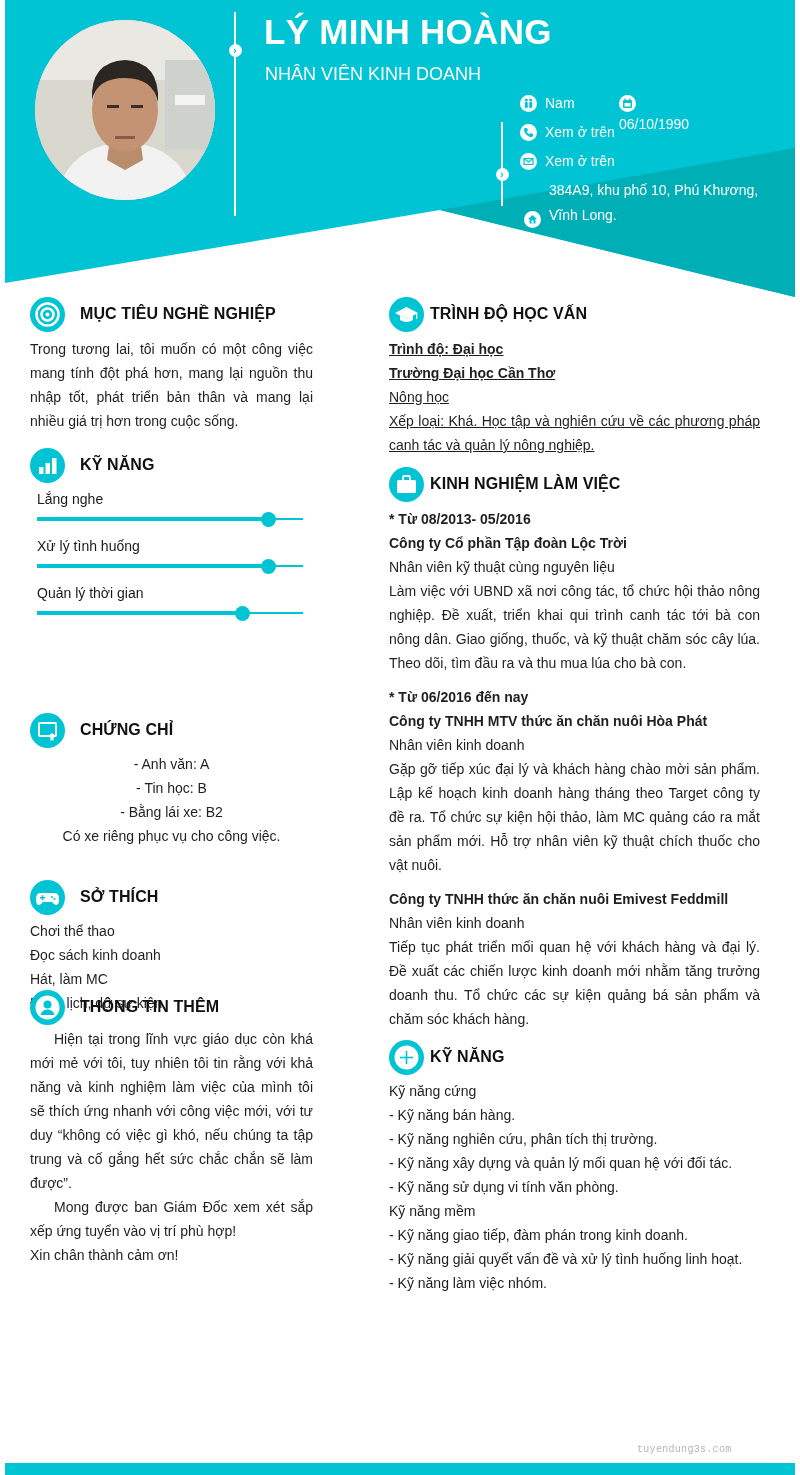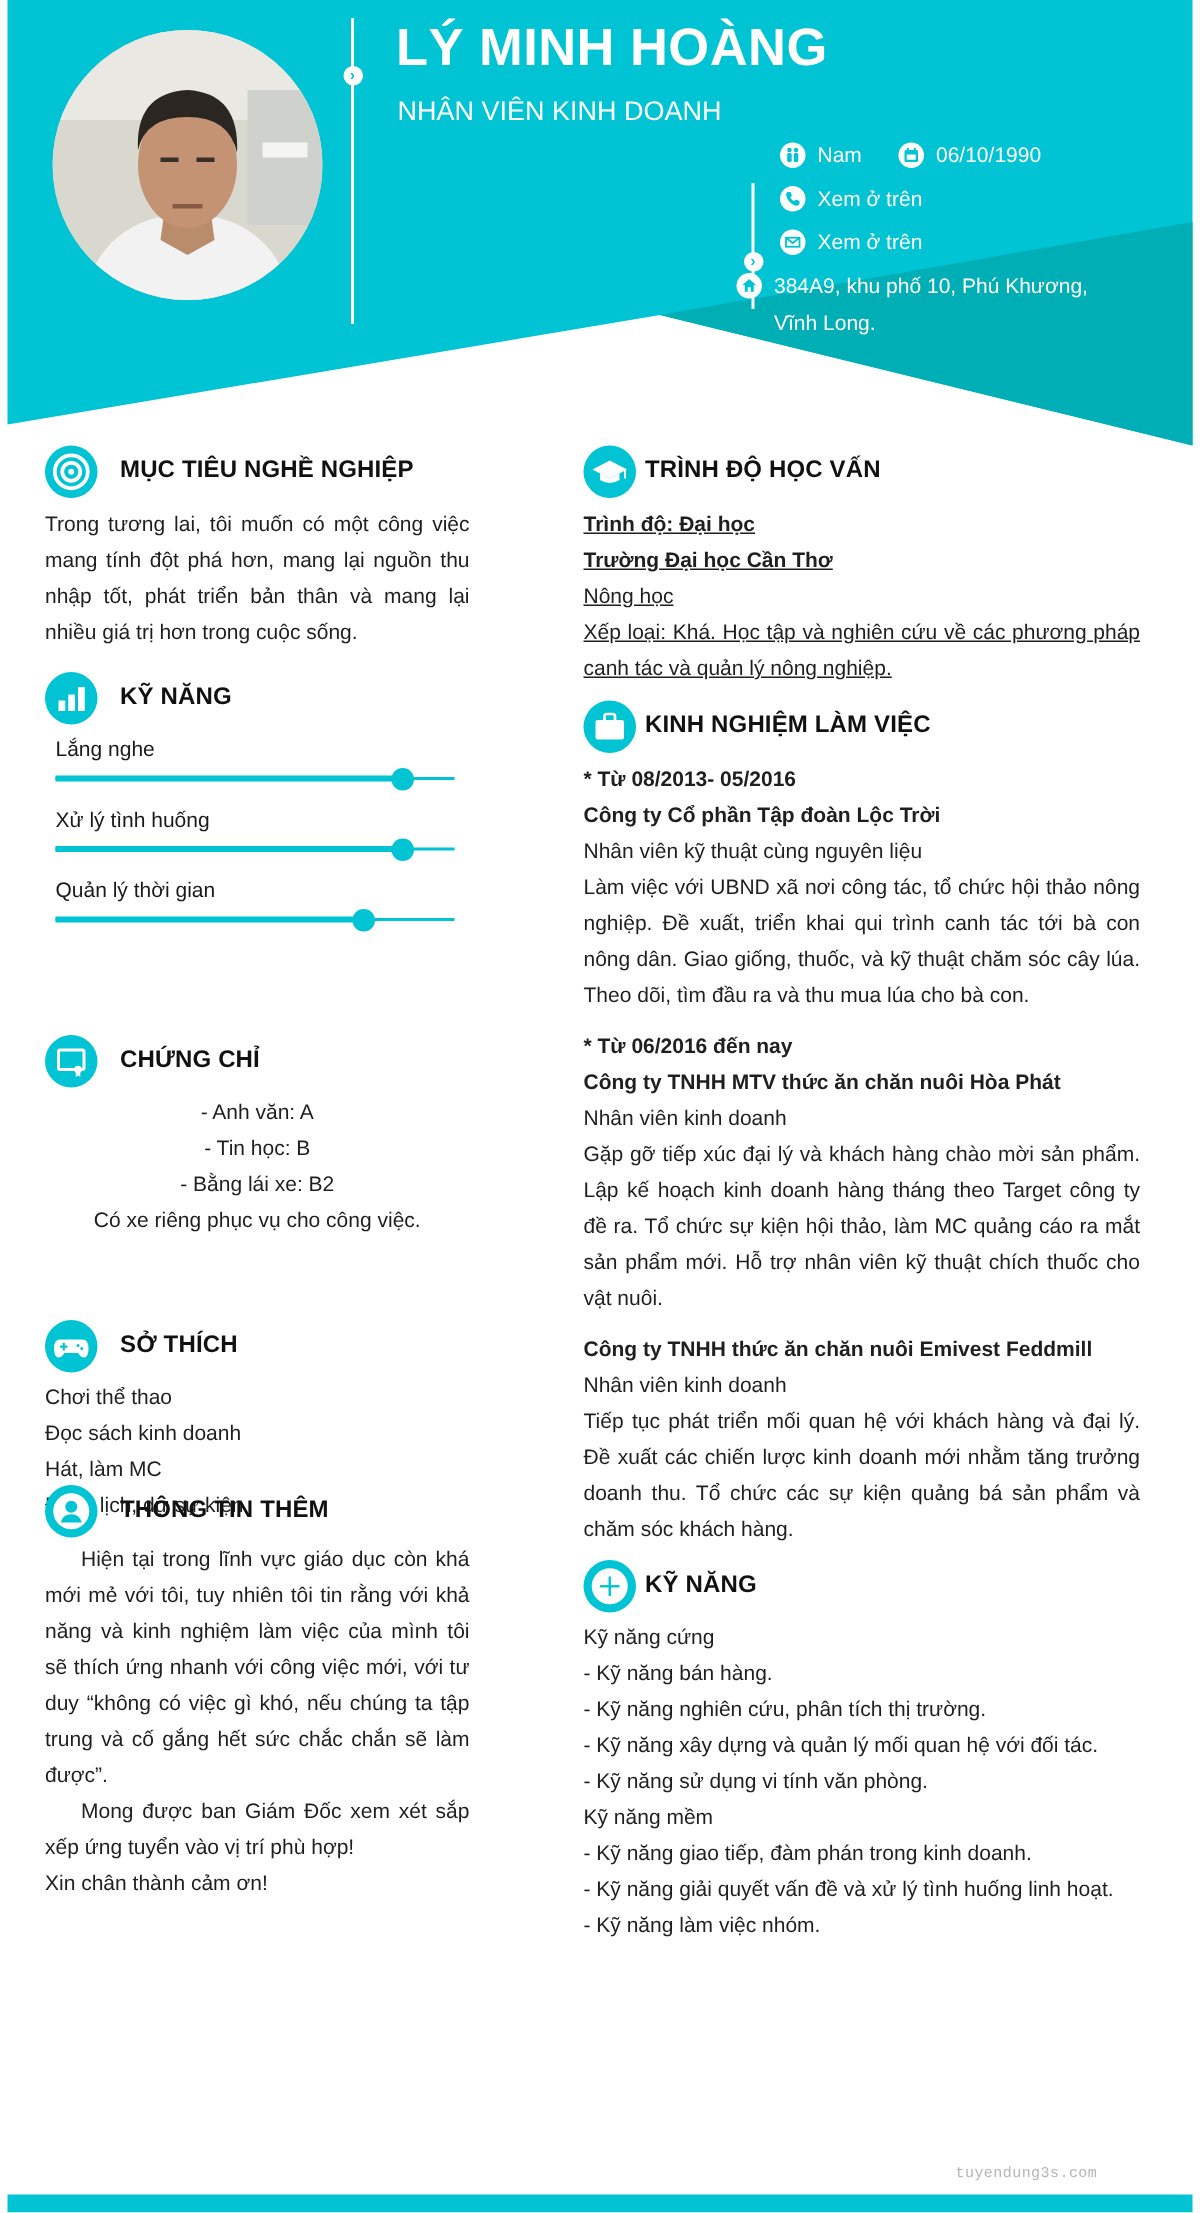--- a/index.html
+++ b/index.html
@@ -107,21 +107,21 @@
     <span class="ic">
       <svg width="11" height="11" viewBox="0 0 11 11">
           <circle cx="3.3" cy="2" r="1.5" fill="#00c4d3"></circle>
           <circle cx="7.7" cy="2" r="1.5" fill="#00c4d3"></circle>
           <rect x="1.8" y="4" width="3" height="6" rx="1" fill="#00c4d3"></rect>
           <rect x="6.2" y="4" width="3" height="6" rx="1" fill="#00c4d3"></rect>
         </svg>
     </span>
     <span>Nam</span>
   </div>
-  <div class="info-item" style="left:599px; top:91px;">
+  <div class="info-item" style="left:619px; top:91px;flex-direction:column;">
     <span class="ic">
       <svg width="11" height="11" viewBox="0 0 11 11">
           <rect x="1" y="2" width="9" height="8" rx="1" fill="#00c4d3"></rect>
           <rect x="2.5" y="5" width="6" height="3.5" fill="#ffffff"></rect>
           <rect x="2.5" y="0.5" width="1.3" height="2.5" fill="#00c4d3"></rect>
           <rect x="7.2" y="0.5" width="1.3" height="2.5" fill="#00c4d3"></rect>
         </svg>
     </span>
     <span>06/10/1990</span>
   </div>
@@ -135,21 +135,21 @@
   </div>
   <div class="info-item" style="left:520px; top:149px;">
     <span class="ic">
       <svg width="11" height="11" viewBox="0 0 11 11">
           <rect x="1" y="2.5" width="9" height="6" fill="none" stroke="#00c4d3" stroke-width="1.2"></rect>
           <polyline points="1,2.5 5.5,6 10,2.5" fill="none" stroke="#00c4d3" stroke-width="1.2"></polyline>
         </svg>
     </span>
     <span>Xem ở trên</span>
   </div>
-  <div class="info-item" style="left:491px; top:178px;">
+  <div class="info-item" style="left:524px; top:178px;align-items:flex-end;">
     <span class="ic">
       <svg width="11" height="11" viewBox="0 0 11 11">
           <polygon points="5.5,1 10,5 8.5,5 8.5,9.5 2.5,9.5 2.5,5 1,5" fill="#00c4d3"></polygon>
           <rect x="4.5" y="6.5" width="2" height="3" fill="#ffffff"></rect>
         </svg>
     </span>
     <span style="display:flex; flex-direction:column;">
       <span>384A9, khu phố 10, Phú Khương,</span>
       <span>Vĩnh Long.</span>
     </span>
@@ -196,21 +196,21 @@
     </div>
     <div class="skill">
       <span class="skill-label">Quản lý thời gian</span>
       <div class="skill-track"></div>
       <div class="skill-fill" style="width:205px;"></div>
       <div class="skill-knob" style="left:205px;"></div>
     </div>
   </div>
 </div>
 
-<div class="section left" style="left:30px; top:689px; width:283px;">
+<div class="section left" style="left:30px; top:712px; width:283px;">
   <div class="sec-head">
     <span class="sec-icon">
       <svg width="35" height="35" viewBox="0 0 35 35">
           <rect x="9" y="10" width="17" height="13" rx="1" fill="none" stroke="#fff" stroke-width="2"></rect>
           <circle cx="22" cy="23" r="2.5" fill="#fff"></circle>
           <polygon points="20.5,24.5 20.5,28 22,27 23.5,28 23.5,24.5" fill="#fff"></polygon>
         </svg>
     </span>
     <span class="sec-title">CHỨNG CHỈ</span>
   </div>

